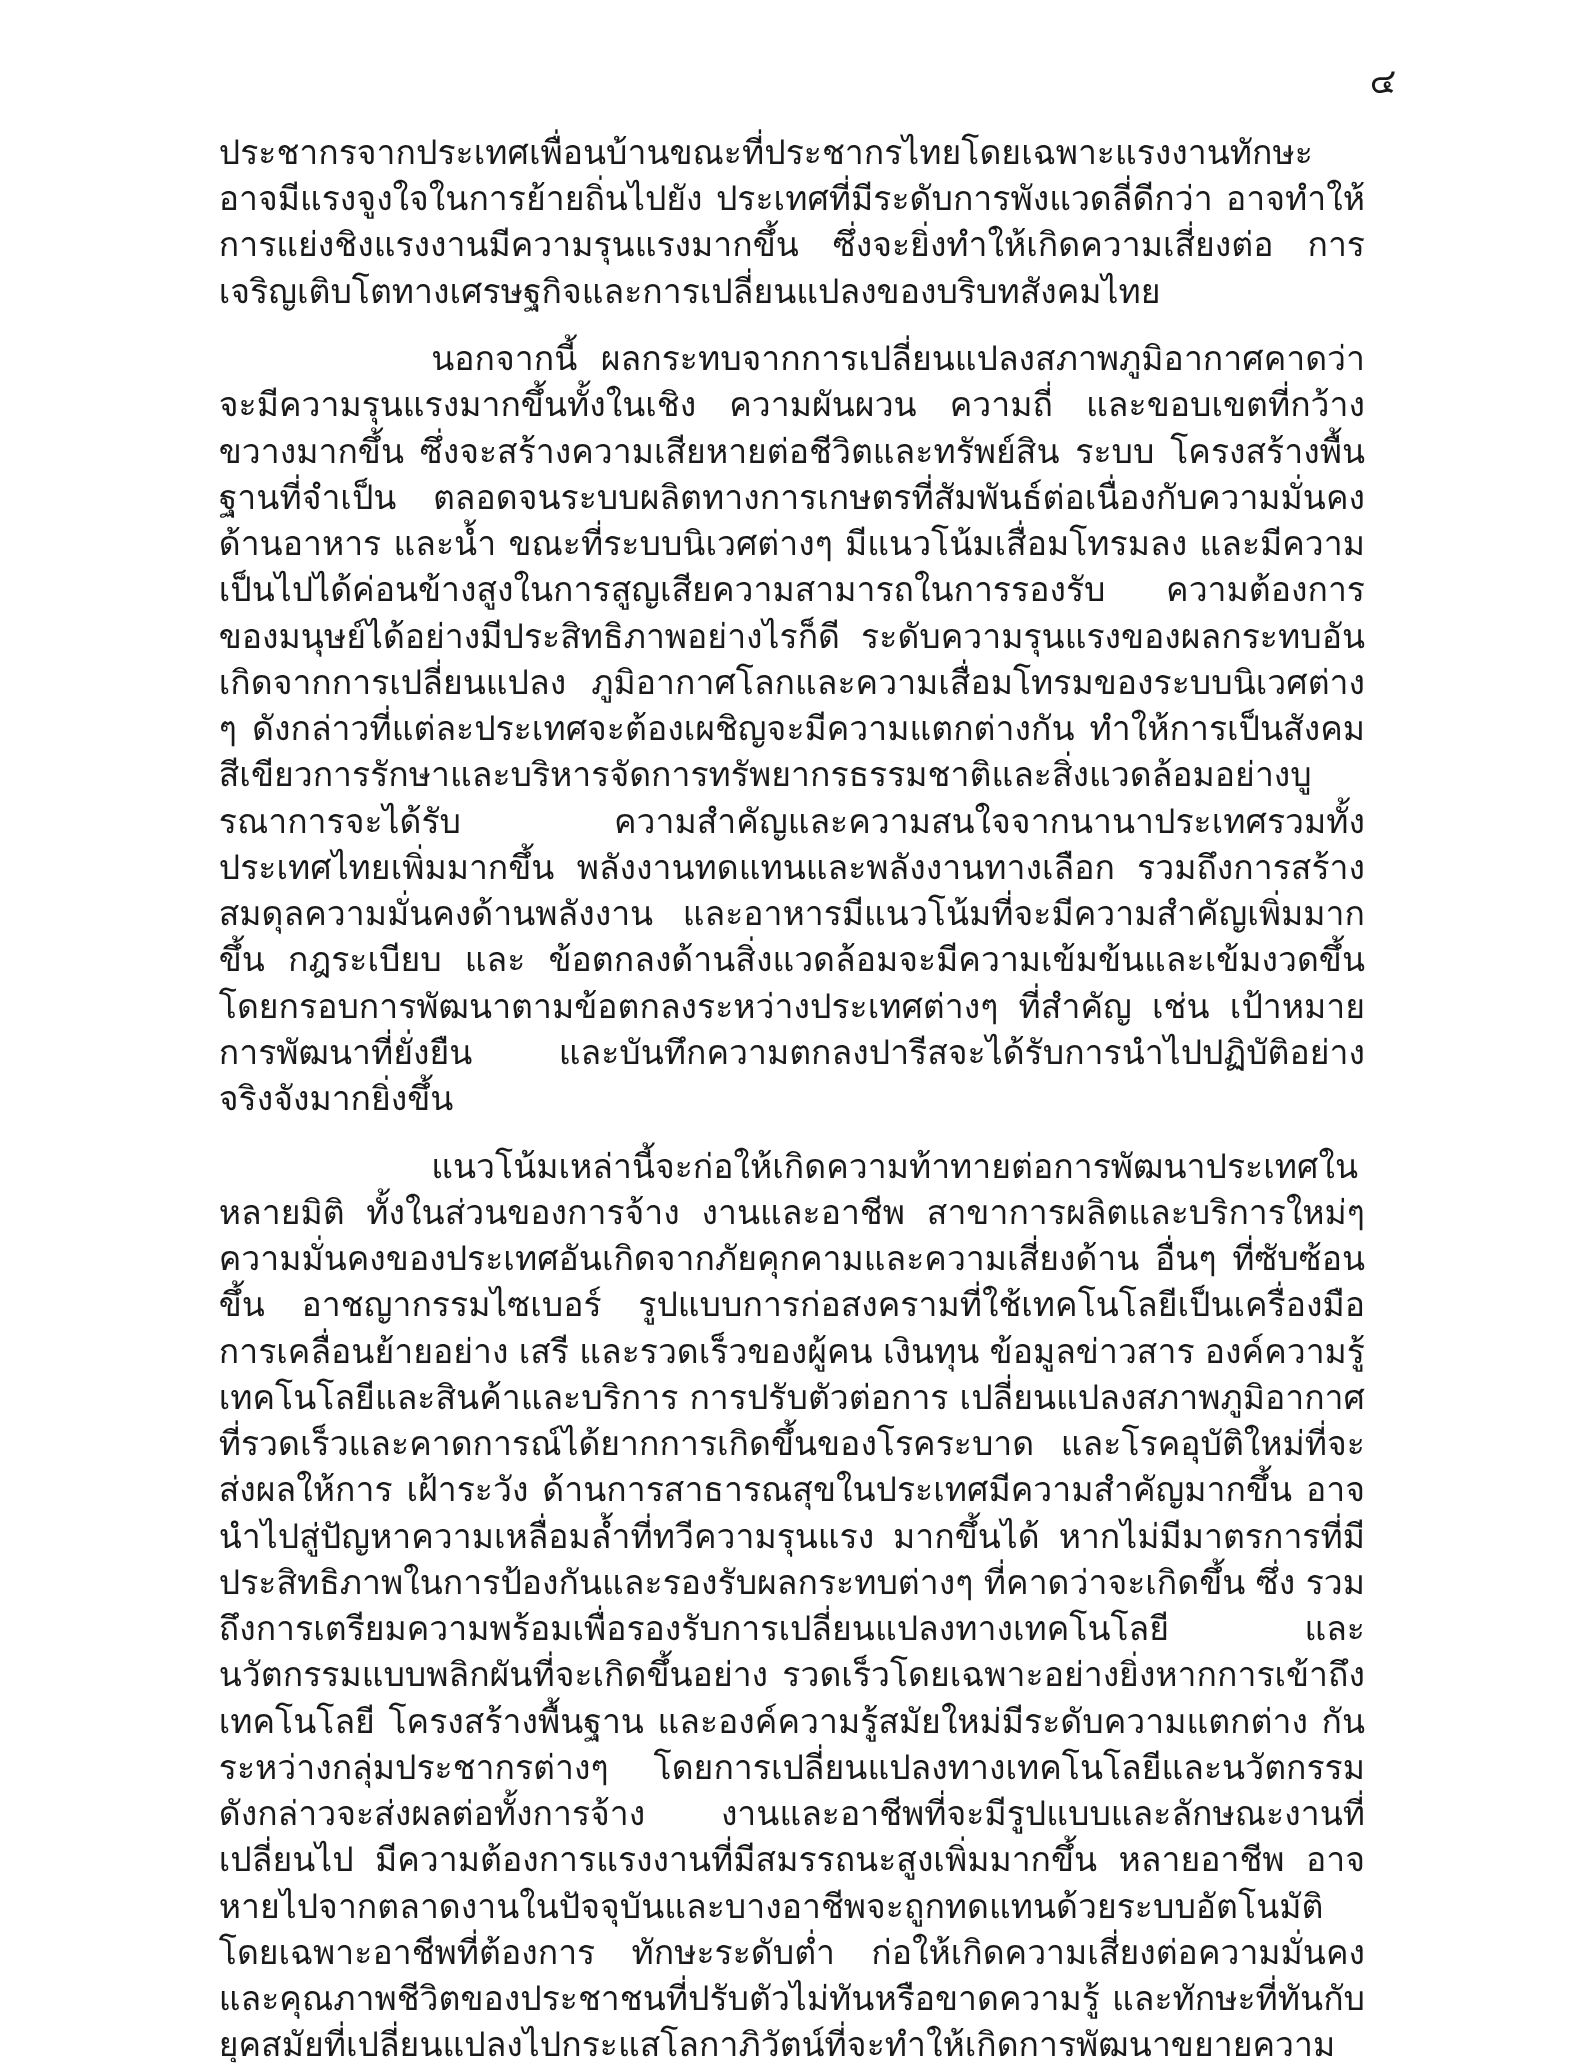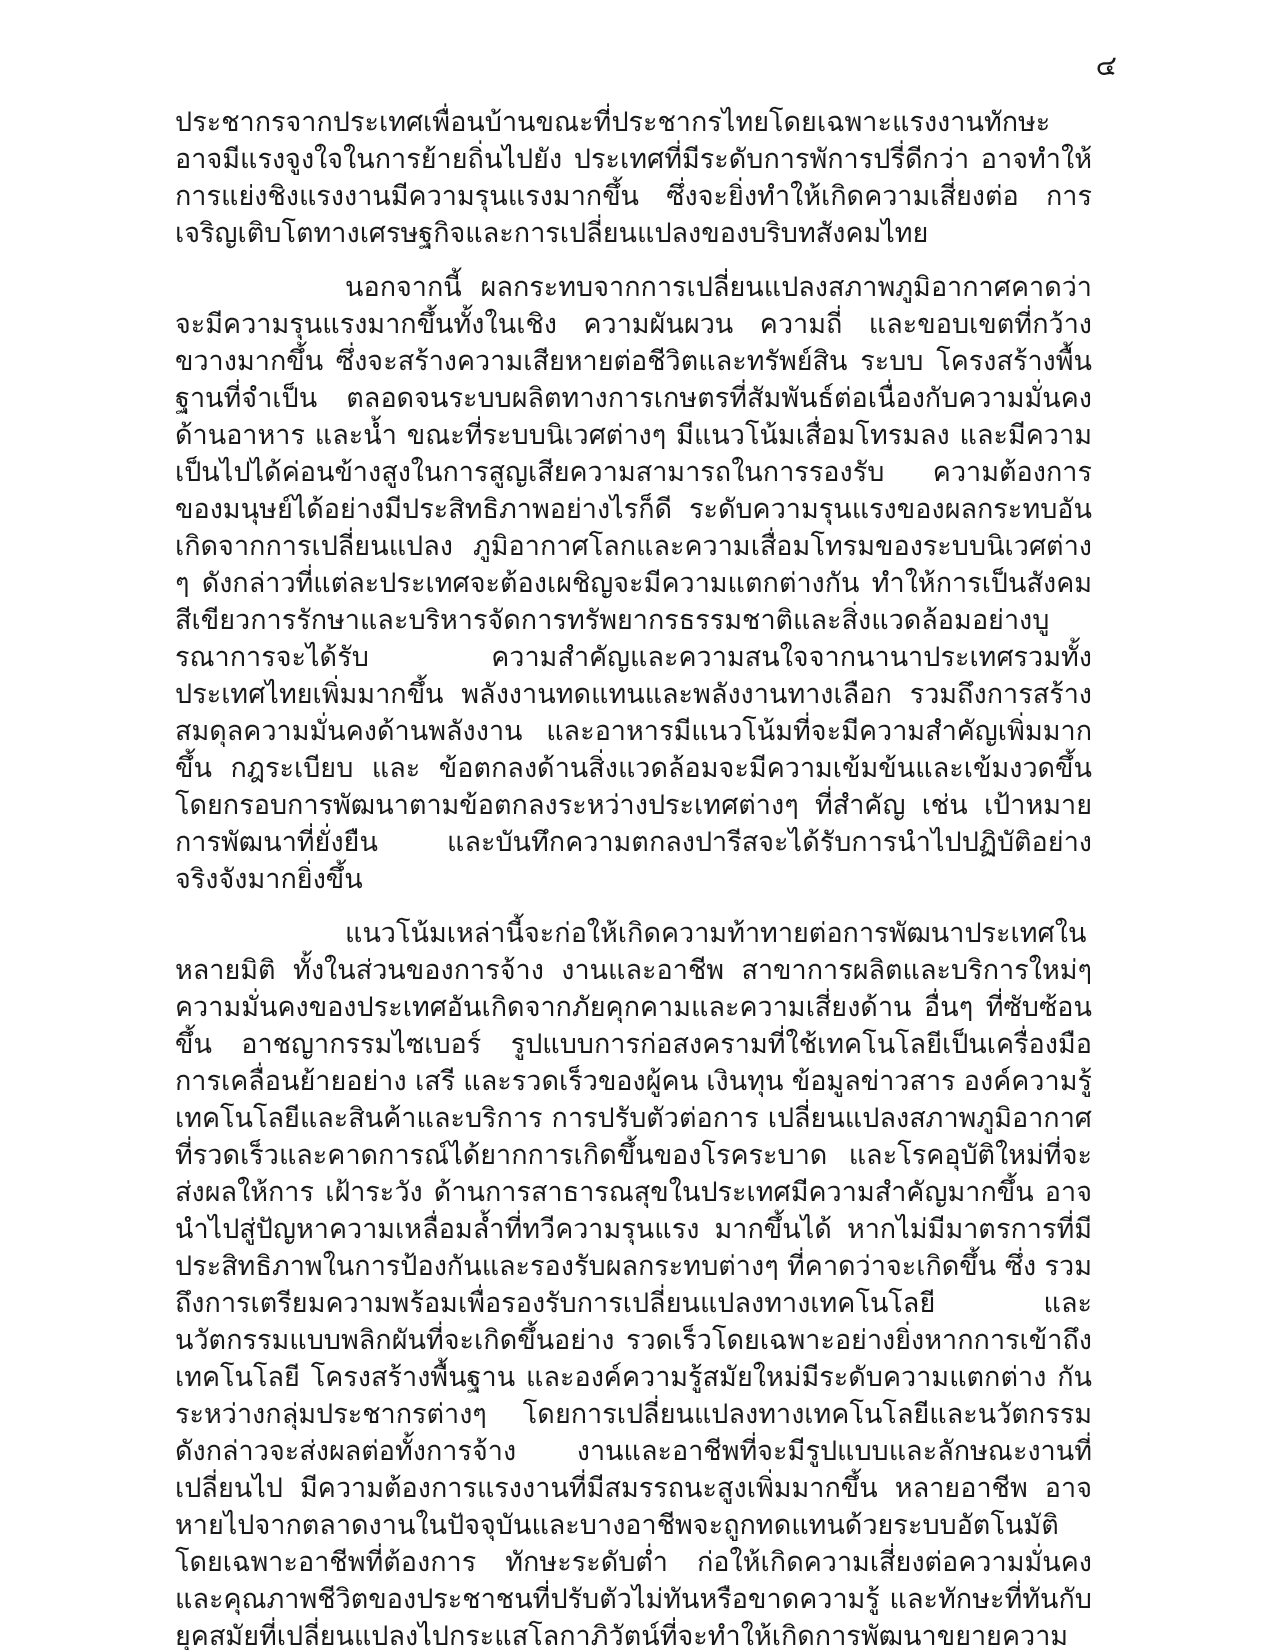--- a/index.html
+++ b/index.html
@@ -42,17 +42,17 @@
   .content p.indent {
     text-indent: 170px;
   }
 </style>
 </head>
 <body>
 
 <div class="page">
   <div class="page-number">๔</div>
   <div class="content">
-      <p>ประชากรจากประเทศเพื่อนบ้านขณะที่ประชากรไทยโดยเฉพาะแรงงานทักษะอาจมีแรงจูงใจในการย้ายถิ่นไปยัง ประเทศที่มีระดับการพัการปรี่ดีกว่า อาจทำให้การแย่งชิงแรงงานมีความรุนแรงมากขึ้น ซึ่งจะยิ่งทำให้เกิดความเสี่ยงต่อ การเจริญเติบโตทางเศรษฐกิจและการเปลี่ยนแปลงของบริบทสังคมไทย</p>
+      <p>ประชากรจากประเทศเพื่อนบ้านขณะที่ประชากรไทยโดยเฉพาะแรงงานทักษะอาจมีแรงจูงใจในการย้ายถิ่นไปยัง ประเทศที่มีระดับการพังแวดลี่ดีกว่า อาจทำให้การแย่งชิงแรงงานมีความรุนแรงมากขึ้น ซึ่งจะยิ่งทำให้เกิดความเสี่ยงต่อ การเจริญเติบโตทางเศรษฐกิจและการเปลี่ยนแปลงของบริบทสังคมไทย</p>
       <p class="indent">นอกจากนี้ ผลกระทบจากการเปลี่ยนแปลงสภาพภูมิอากาศคาดว่าจะมีความรุนแรงมากขึ้นทั้งในเชิง ความผันผวน ความถี่ และขอบเขตที่กว้างขวางมากขึ้น ซึ่งจะสร้างความเสียหายต่อชีวิตและทรัพย์สิน ระบบ โครงสร้างพื้นฐานที่จำเป็น ตลอดจนระบบผลิตทางการเกษตรที่สัมพันธ์ต่อเนื่องกับความมั่นคงด้านอาหาร และน้ำ ขณะที่ระบบนิเวศต่างๆ มีแนวโน้มเสื่อมโทรมลง และมีความเป็นไปได้ค่อนข้างสูงในการสูญเสียความสามารถในการรองรับ ความต้องการของมนุษย์ได้อย่างมีประสิทธิภาพอย่างไรก็ดี ระดับความรุนแรงของผลกระทบอันเกิดจากการเปลี่ยนแปลง ภูมิอากาศโลกและความเสื่อมโทรมของระบบนิเวศต่าง ๆ ดังกล่าวที่แต่ละประเทศจะต้องเผชิญจะมีความแตกต่างกัน ทำให้การเป็นสังคมสีเขียวการรักษาและบริหารจัดการทรัพยากรธรรมชาติและสิ่งแวดล้อมอย่างบูรณาการจะได้รับ ความสำคัญและความสนใจจากนานาประเทศรวมทั้งประเทศไทยเพิ่มมากขึ้น พลังงานทดแทนและพลังงานทางเลือก รวมถึงการสร้างสมดุลความมั่นคงด้านพลังงาน และอาหารมีแนวโน้มที่จะมีความสำคัญเพิ่มมากขึ้น กฎระเบียบ และ ข้อตกลงด้านสิ่งแวดล้อมจะมีความเข้มข้นและเข้มงวดขึ้น โดยกรอบการพัฒนาตามข้อตกลงระหว่างประเทศต่างๆ ที่สำคัญ เช่น เป้าหมายการพัฒนาที่ยั่งยืน และบันทึกความตกลงปารีสจะได้รับการนำไปปฏิบัติอย่างจริงจังมากยิ่งขึ้น</p>
       <p class="indent">แนวโน้มเหล่านี้จะก่อให้เกิดความท้าทายต่อการพัฒนาประเทศในหลายมิติ ทั้งในส่วนของการจ้าง งานและอาชีพ สาขาการผลิตและบริการใหม่ๆ ความมั่นคงของประเทศอันเกิดจากภัยคุกคามและความเสี่ยงด้าน อื่นๆ ที่ซับซ้อนขึ้น อาชญากรรมไซเบอร์ รูปแบบการก่อสงครามที่ใช้เทคโนโลยีเป็นเครื่องมือ การเคลื่อนย้ายอย่าง เสรี และรวดเร็วของผู้คน เงินทุน ข้อมูลข่าวสาร องค์ความรู้ เทคโนโลยีและสินค้าและบริการ การปรับตัวต่อการ เปลี่ยนแปลงสภาพภูมิอากาศที่รวดเร็วและคาดการณ์ได้ยากการเกิดขึ้นของโรคระบาด และโรคอุบัติใหม่ที่จะส่งผลให้การ เฝ้าระวัง ด้านการสาธารณสุขในประเทศมีความสำคัญมากขึ้น อาจนำไปสู่ปัญหาความเหลื่อมล้ำที่ทวีความรุนแรง มากขึ้นได้ หากไม่มีมาตรการที่มีประสิทธิภาพในการป้องกันและรองรับผลกระทบต่างๆ ที่คาดว่าจะเกิดขึ้น ซึ่ง รวมถึงการเตรียมความพร้อมเพื่อรองรับการเปลี่ยนแปลงทางเทคโนโลยี และนวัตกรรมแบบพลิกผันที่จะเกิดขึ้นอย่าง รวดเร็วโดยเฉพาะอย่างยิ่งหากการเข้าถึงเทคโนโลยี โครงสร้างพื้นฐาน และองค์ความรู้สมัยใหม่มีระดับความแตกต่าง กันระหว่างกลุ่มประชากรต่างๆ โดยการเปลี่ยนแปลงทางเทคโนโลยีและนวัตกรรมดังกล่าวจะส่งผลต่อทั้งการจ้าง งานและอาชีพที่จะมีรูปแบบและลักษณะงานที่เปลี่ยนไป มีความต้องการแรงงานที่มีสมรรถนะสูงเพิ่มมากขึ้น หลายอาชีพ อาจหายไปจากตลาดงานในปัจจุบันและบางอาชีพจะถูกทดแทนด้วยระบบอัตโนมัติ โดยเฉพาะอาชีพที่ต้องการ ทักษะระดับต่ำ ก่อให้เกิดความเสี่ยงต่อความมั่นคงและคุณภาพชีวิตของประชาชนที่ปรับตัวไม่ทันหรือขาดความรู้ และทักษะที่ทันกับยุคสมัยที่เปลี่ยนแปลงไปกระแสโลกาภิวัตน์ที่จะทำให้เกิดการพัฒนาขยายความเป็นเมือง วิถีชีวิต ที่เปลี่ยนไปอย่างรวดเร็ว รวมทั้งการเปลี่ยนแปลงทางสภาพภูมิอากาศที่อาจจะมีความแปรปรวนมากยิ่งขึ้น ซึ่งปัจจัย ทั้งหมดดังกล่าวจะส่งผลให้ปัญหาความยากจนและความเหลื่อมล้ำของประเทศมีความซับซ้อนมากยิ่งขึ้น</p>
     </div>
 </div>
 
 </body></html>

